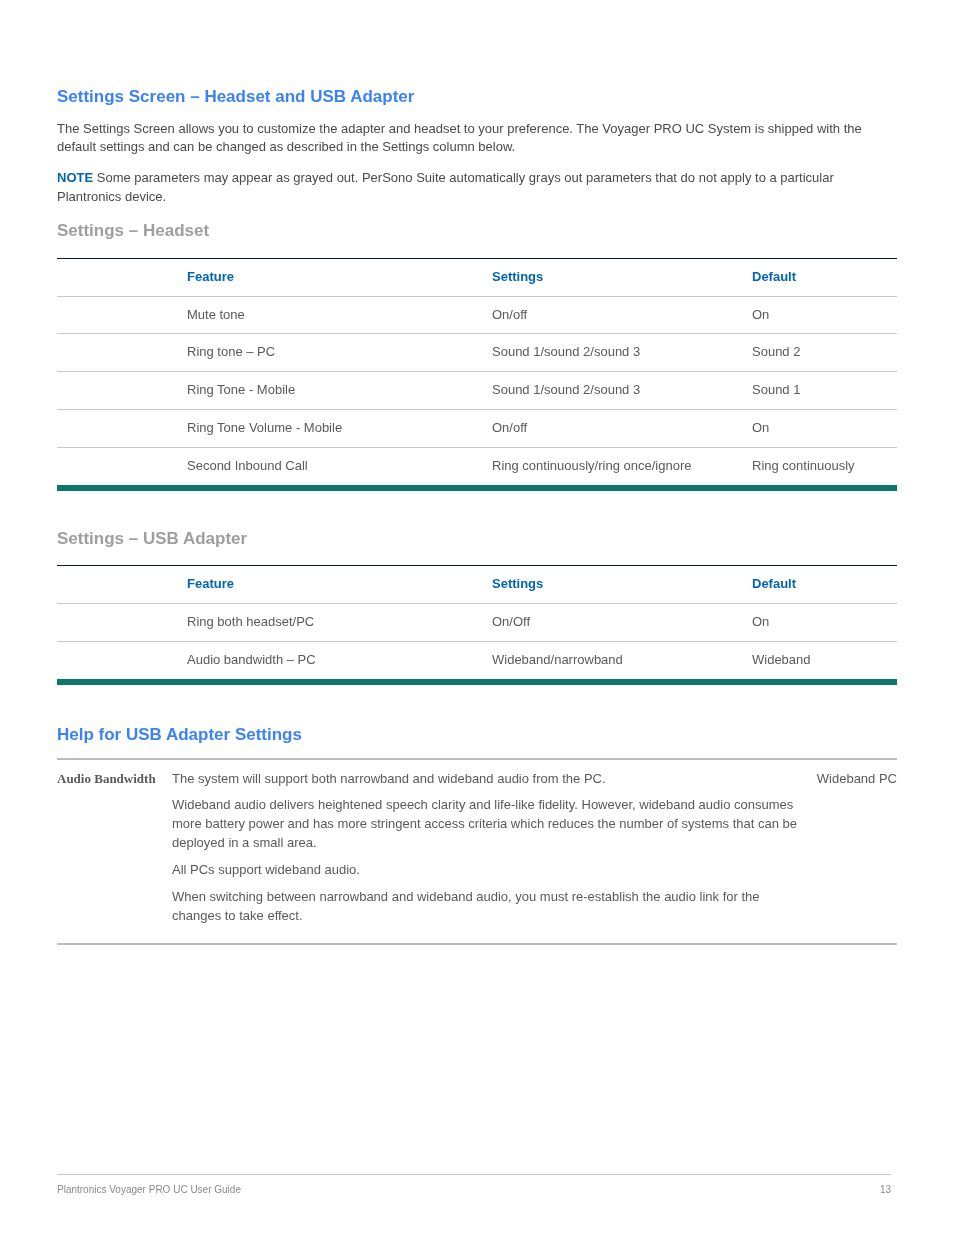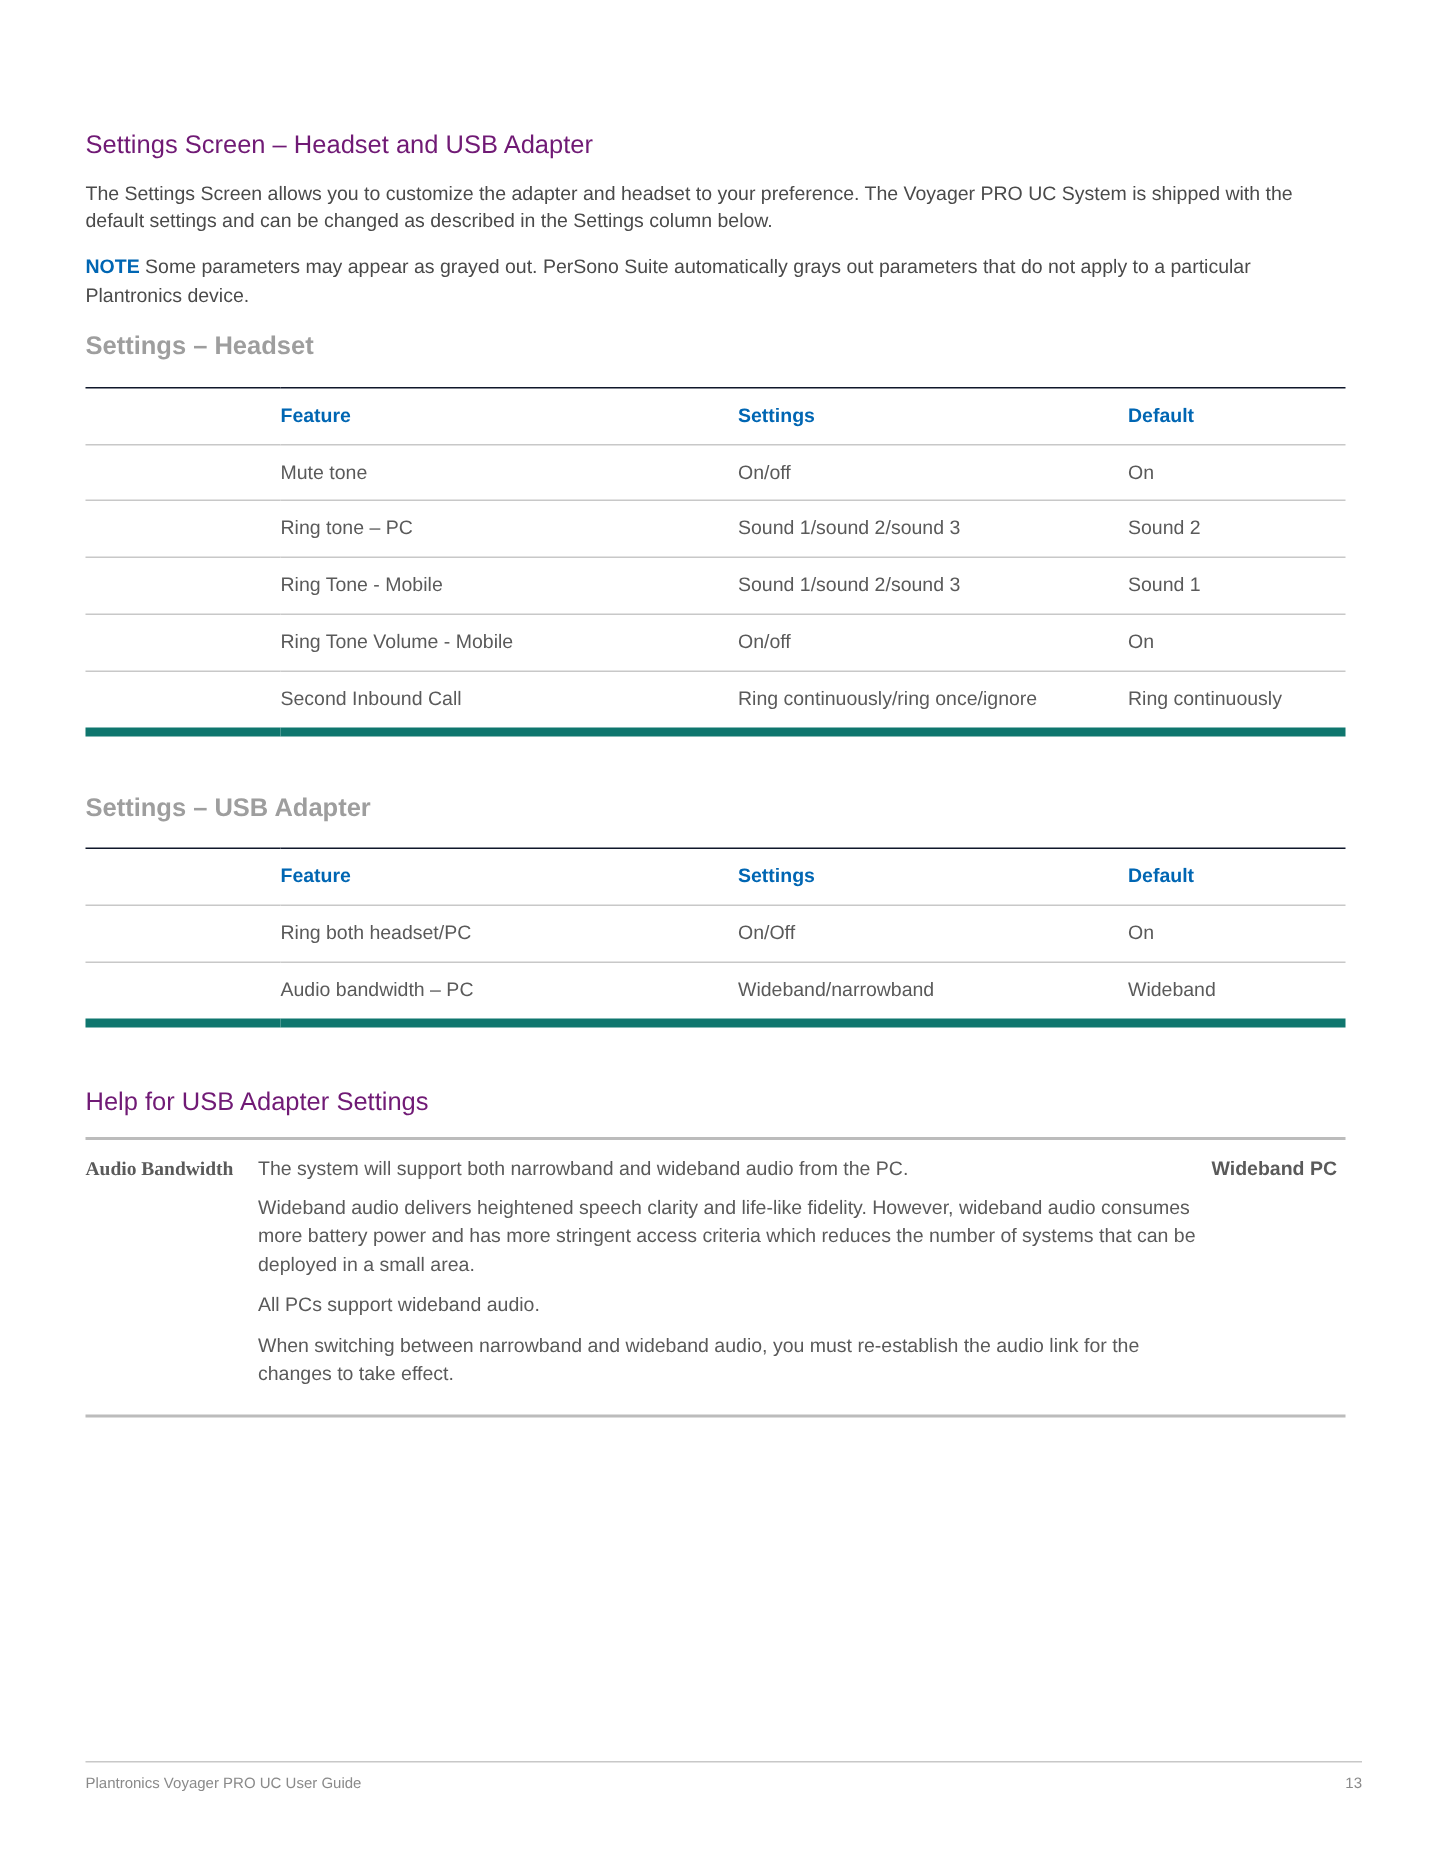--- a/index.html
+++ b/index.html
@@ -8,22 +8,22 @@
     color: #4a4a4a;
     background: #ffffff;
     width: 954px;
     height: 1235px;
     position: relative;
     padding: 85px 57px 0 57px;
     font-size: 13px;
     line-height: 1.45;
   }
   .section-title {
-    color: #701a75;
-    font-weight: normal;
+    color: #3b82f6;
+    font-weight: bold;
     font-size: 17px;
     margin-bottom: 10px;
   }
   .intro-para {
     margin-bottom: 12px;
     color: #4a4a4a;
   }
   .note-label {
     color: #0066b3;
     font-weight: bold;
@@ -76,34 +76,34 @@
     width: 115px;
     color: #e30613;
     font-weight: bold;
     font-size: 13px;
     padding-right: 8px;
     font-family: Liberation Serif, serif;
   }
   .help-right {
     width: 95px;
     color: #e30613;
-    font-weight: bold;
+    font-weight: normal;
     font-size: 13px;
-    text-align: center;
+    text-align: right;
     padding-left: 10px;
     margin-left: 33px;
   }
   .help-body p {
     margin-bottom: 8px;
   }
   .footer {
     position: absolute;
     bottom: 38px;
     left: 57px;
-    right: 46px;
+    right: 63px;
     border-top: 1px solid #c8c8c8;
     padding-top: 8px;
     font-size: 10px;
     color: #8a8a8a;
     display: flex;
     justify-content: space-between;
   }
 </style>
 </head>
 <body>

